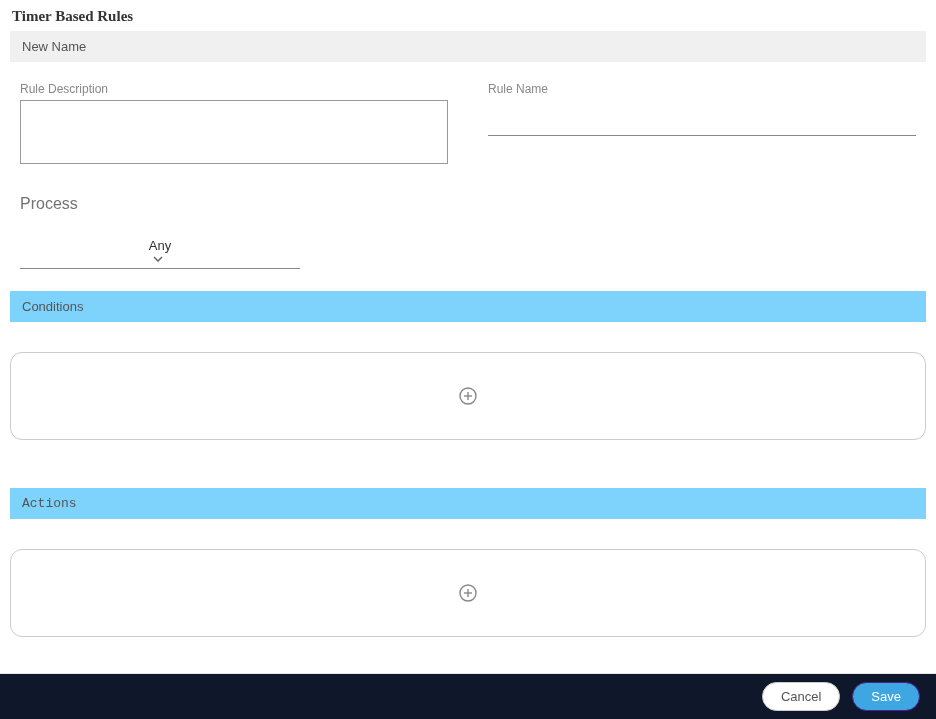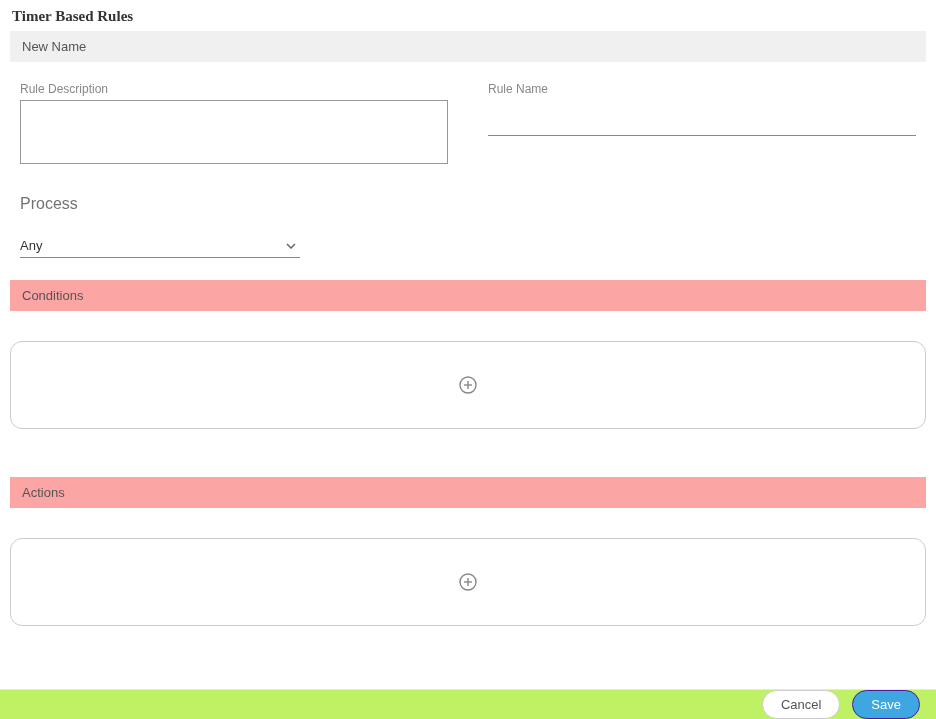--- a/index.html
+++ b/index.html
@@ -83,28 +83,29 @@
       width: 100%;
       border: none;
       border-bottom: 1px solid #888;
       font-size: 13px;
       padding: 4px 0;
       background: transparent;
       cursor: pointer;
       display: flex;
       justify-content: space-between;
       align-items: center;
+      flex-direction: column;
     }
     .chevron-icon {
       font-size: 10px;
       color: #666;
       margin-right: 4px;
     }
     .section-header-sub {
-      background: #fca5a5;
+      background: #7dd3fc;
       padding: 8px 12px;
       font-size: 13px;
       color: #555;
       margin: 22px 10px 0 10px;
     }
     .action-box {
       margin: 30px 10px 0 10px;
       border: 1px solid #ccc;
       border-radius: 12px;
       height: 88px;
@@ -120,25 +121,25 @@
     }
     .actions-section {
       margin-top: 48px;
     }
     .footer {
       position: absolute;
       bottom: 0;
       left: 0;
       right: 0;
       border-top: 1px solid #e8e8e8;
-      padding: 0 16px;
+      padding: 8px 16px;
       display: flex;
       justify-content: flex-end;
       gap: 12px;
-      background: #bef264;
+      background: #0f172a;
     }
     .btn {
       border-radius: 16px;
       padding: 6px 18px;
       font-size: 13px;
       cursor: pointer;
       border: 1px solid #ccc;
       background: #fff;
       color: #555;
     }
@@ -186,21 +187,21 @@
   <span class="add-circle-icon">
     <svg width="18" height="18" viewBox="0 0 18 18" fill="none" stroke="currentColor" stroke-width="1.4">
       <circle cx="9" cy="9" r="8"></circle>
       <line x1="9" y1="5" x2="9" y2="13"></line>
       <line x1="5" y1="9" x2="13" y2="9"></line>
     </svg>
   </span>
 </div>
 
 <div class="actions-section">
-  <div class="section-header-sub" style="margin-top:8px;">Actions</div>
+  <div class="section-header-sub" style="margin-top:8px;font-family:Liberation Mono, monospace;">Actions</div>
 
   <div class="action-box">
     <span class="add-circle-icon">
       <svg width="18" height="18" viewBox="0 0 18 18" fill="none" stroke="currentColor" stroke-width="1.4">
         <circle cx="9" cy="9" r="8"></circle>
         <line x1="9" y1="5" x2="9" y2="13"></line>
         <line x1="5" y1="9" x2="13" y2="9"></line>
       </svg>
     </span>
   </div>

